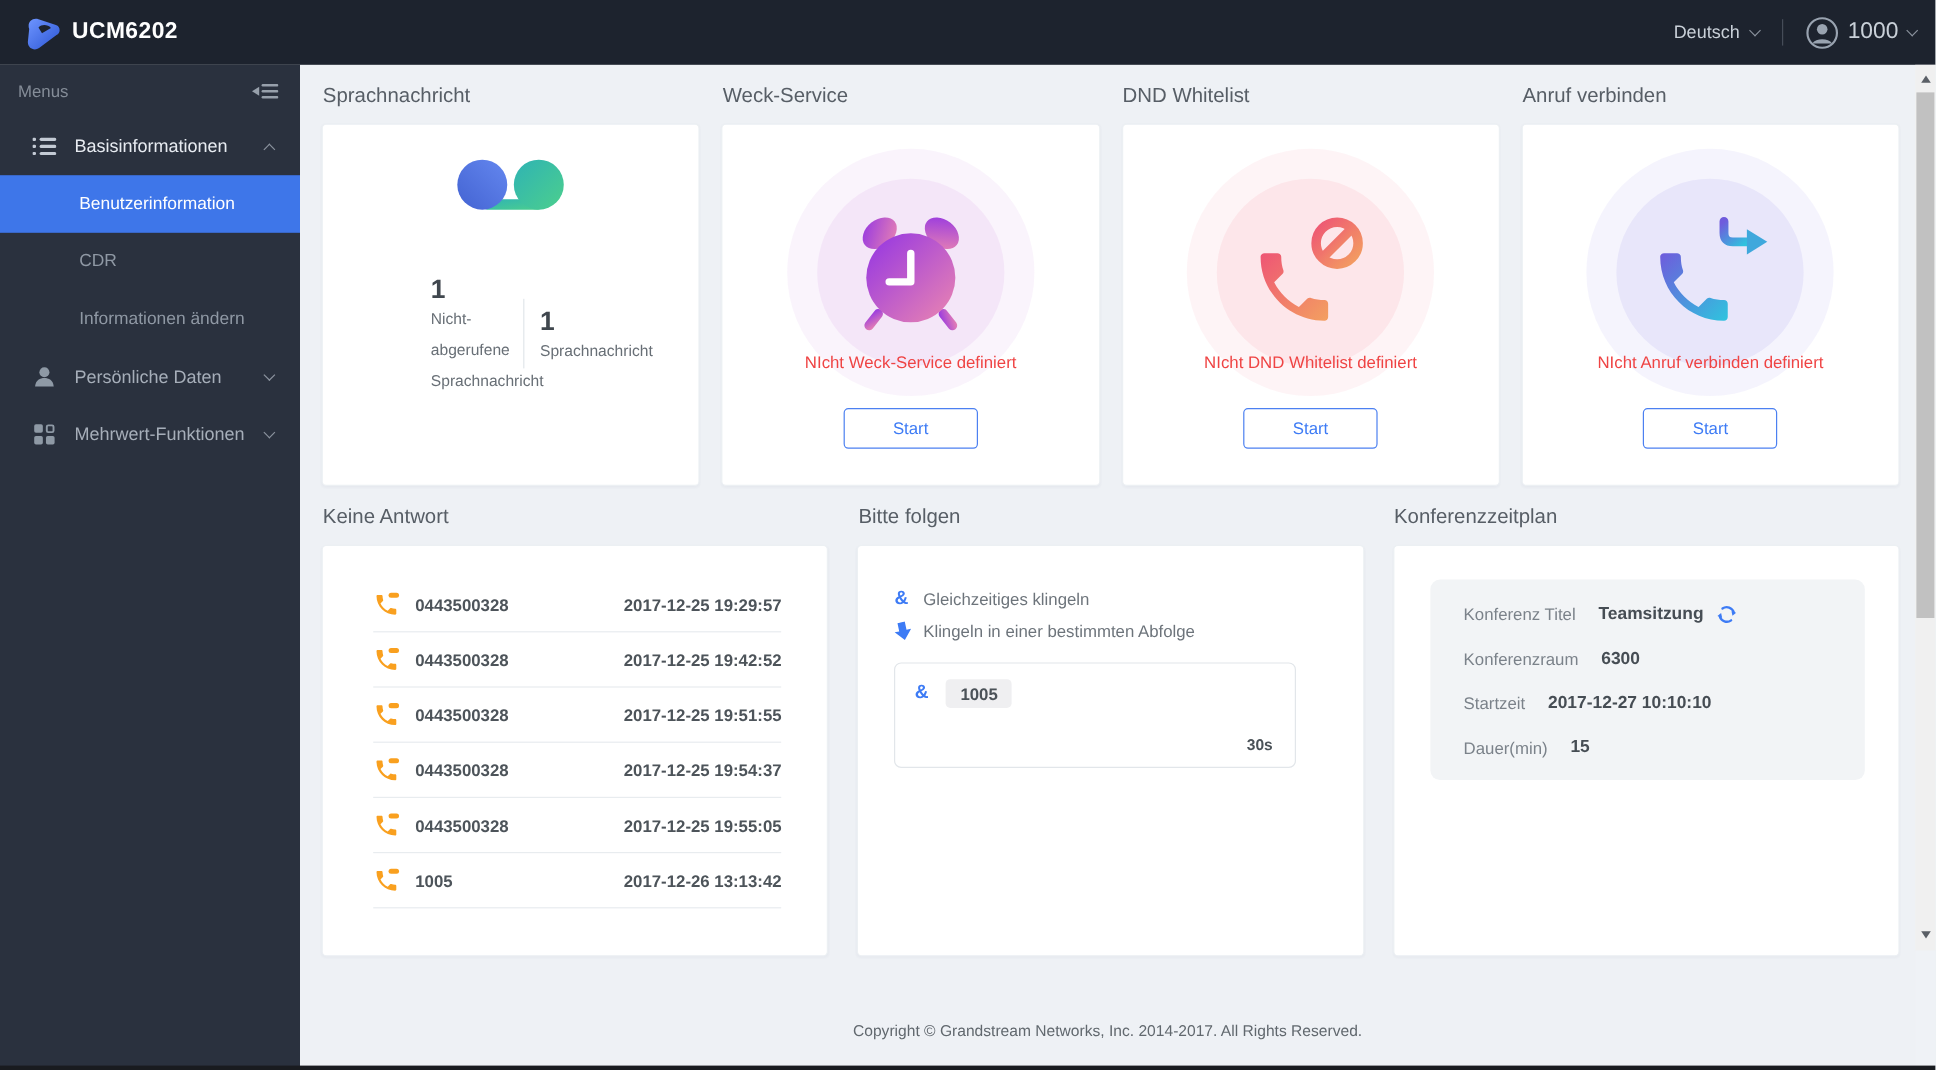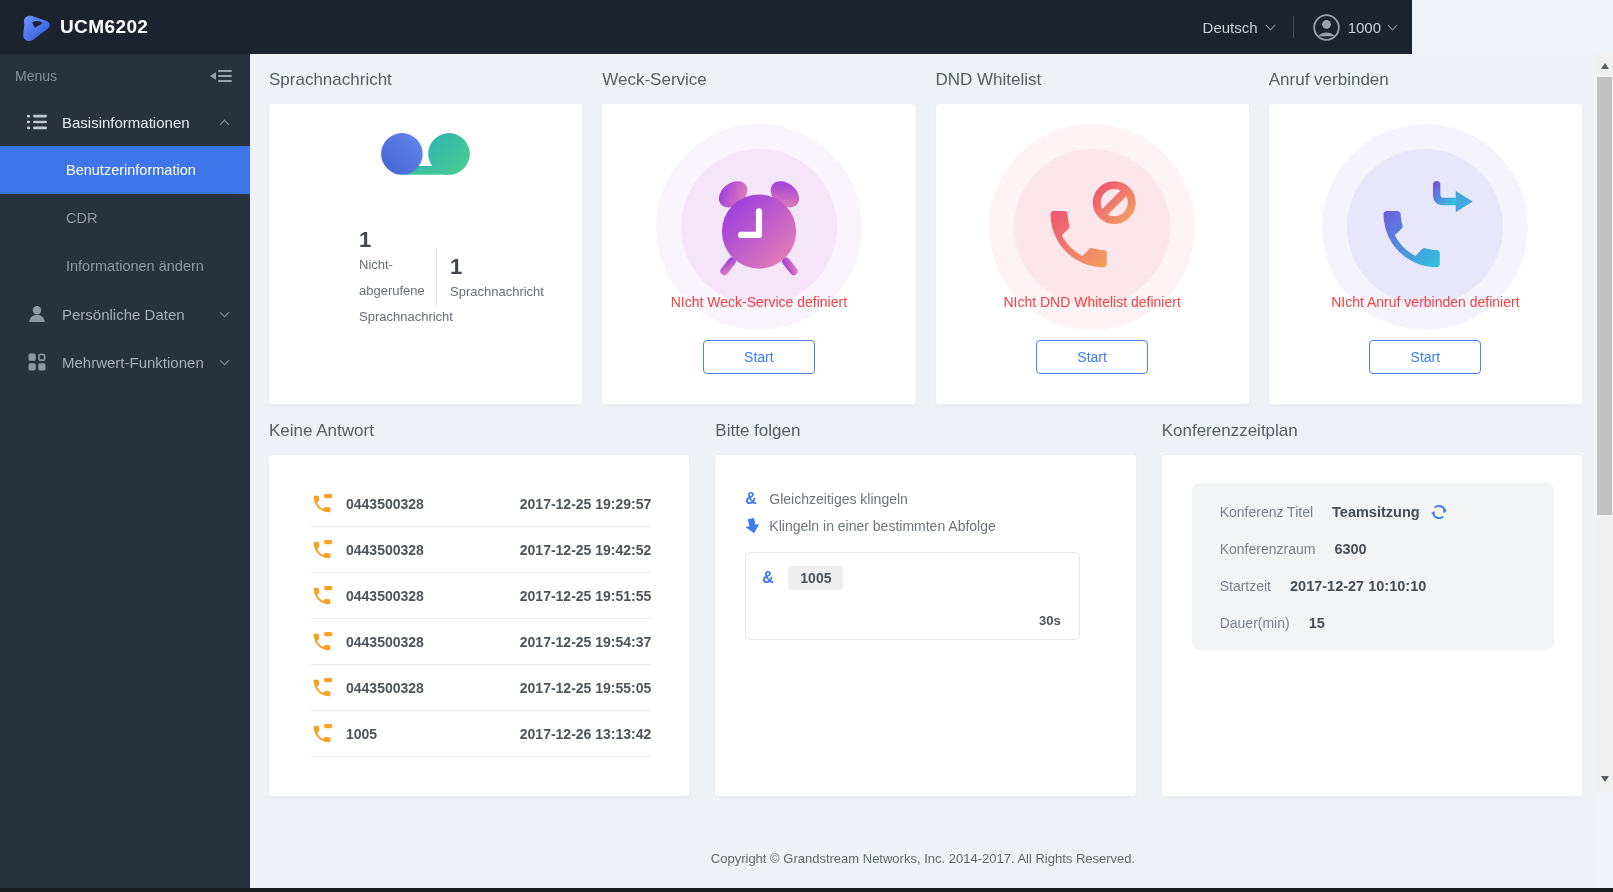--- a/index.html
+++ b/index.html
@@ -5,29 +5,29 @@
   * { box-sizing: border-box; }
   html,body { margin:0; padding:0; }
   body {
     width:1613px; height:892px; overflow:hidden; position:relative;
     background:#eff2f6;
     font-family:"Liberation Sans","DejaVu Sans",sans-serif;
     color:#565d64;
   }
   
   .topbar {
-    position:absolute; left:0; top:0; width:1412px; height:54px;
+    position:absolute; left:0; top:0; width:1613px; height:54px;
     background:#1d232e; display:flex; align-items:center; z-index:20;
   }
   .brand { display:flex; align-items:center; gap:10px; padding-left:19px; }
   .brand-text { color:#fff; font-size:19px; font-weight:bold; letter-spacing:.4px; }
   .topbar-right { margin-left:auto; display:flex; align-items:center; padding-right:16px; }
   .lang { display:flex; align-items:center; gap:9px; color:#c9d0d8; font-size:15px; cursor:pointer; }
   .divider-v { width:1px; height:22px; background:#454c58; margin:0 19px; }
-  .user { display:flex; align-items:center; gap:8px; color:#c9d0d8; font-size:15px; cursor:pointer; }
+  .user { display:flex; align-items:center; gap:8px; color:#c9d0d8; font-size:19px; cursor:pointer; }
   .chev {
     display:inline-block; width:7px; height:7px;
     border-right:1.5px solid #8b939e; border-bottom:1.5px solid #8b939e;
   }
   .chev.down { transform:rotate(45deg); margin-top:-4px; }
   .chev.up { transform:rotate(-135deg); margin-top:4px; }
   
   .sidebar {
     position:absolute; left:0; top:54px; bottom:0; width:250px;
     background:#2a313e; z-index:10;

